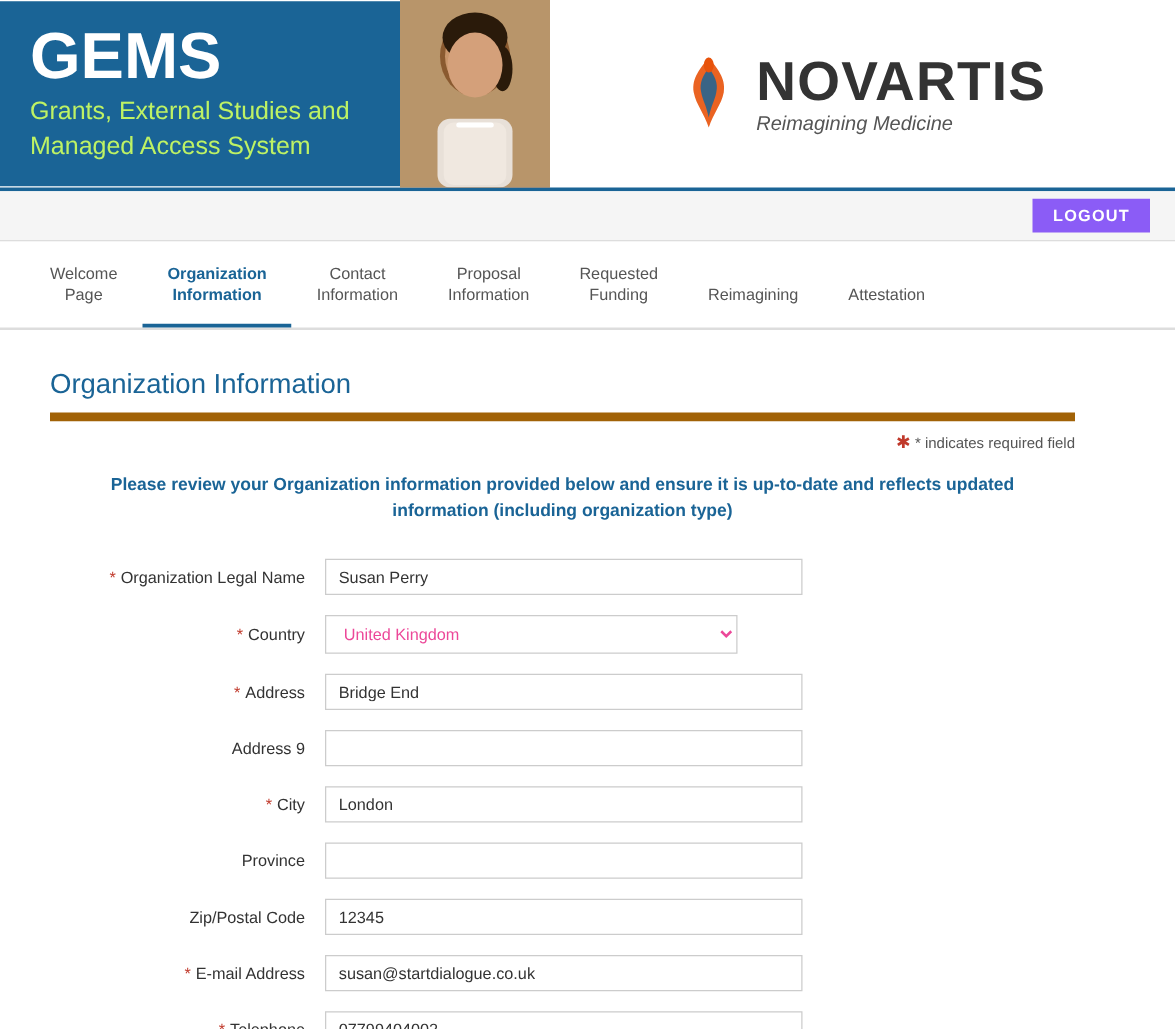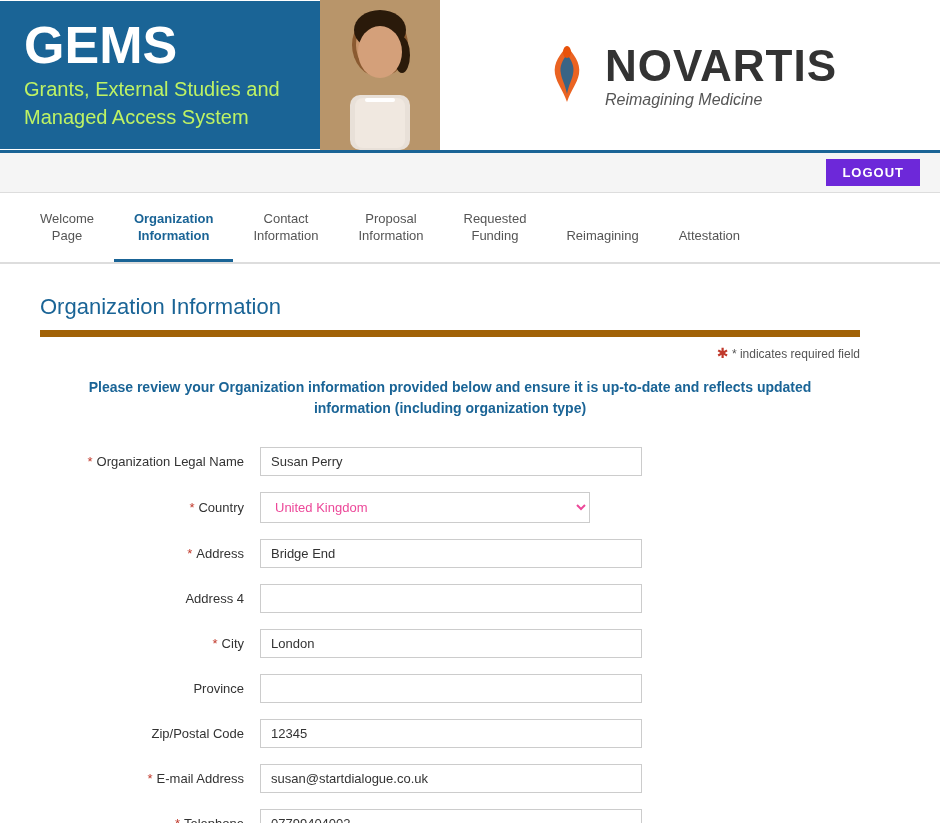--- a/index.html
+++ b/index.html
@@ -14,21 +14,21 @@
     .header-photo svg { width: 100%; height: 100%; }
     .header-right { flex: 1; display: flex; flex-direction: column; align-items: center; justify-content: center; padding: 20px 40px; }
     .novartis-logo { display: flex; align-items: center; gap: 14px; }
     .novartis-icon svg { width: 48px; height: 60px; }
     .novartis-text { display: flex; flex-direction: column; }
     .novartis-name { font-size: 44px; font-weight: 700; color: #333; letter-spacing: 1px; }
     .novartis-tagline { font-size: 16px; color: #555; font-style: italic; }
 
     
     .top-bar { display: flex; justify-content: flex-end; padding: 6px 20px; background: #f5f5f5; border-bottom: 1px solid #ddd; }
-    .logout-btn { background: #6d28d9; color: #fff; border: none; padding: 6px 16px; cursor: pointer; font-size: 13px; font-weight: bold; letter-spacing: 1px; }
+    .logout-btn { background: #8b5cf6; color: #fff; border: none; padding: 6px 16px; cursor: pointer; font-size: 13px; font-weight: bold; letter-spacing: 1px; }
 
     
     .nav-tabs { display: flex; align-items: flex-end; border-bottom: 2px solid #ddd; padding: 0 20px; margin-top: 4px; }
     .nav-tab { padding: 14px 20px; font-size: 13px; color: #555; text-align: center; cursor: pointer; border-bottom: 3px solid transparent; line-height: 1.3; }
     .nav-tab.active { color: #1a6496; border-bottom: 3px solid #1a6496; font-weight: bold; }
 
     
     .main-content { padding: 30px 40px; max-width: 900px; }
     .page-title { color: #1a6496; font-size: 22px; font-weight: normal; margin-bottom: 8px; border-bottom: 7px solid #a16207; padding-bottom: 10px; }
     .required-note { text-align: right; font-size: 12px; color: #555; margin-bottom: 16px; }
@@ -137,21 +137,21 @@
   </div>
 
   <div class="form-row">
     <div class="form-label">
       <span class="req">*</span>Address
     </div>
     <input class="form-input" type="text" value="Bridge End" style="">
   </div>
 
   <div class="form-row">
-    <div class="form-label">Address 4</div>
+    <div class="form-label">Address 9</div>
     <input class="form-input" type="text" value="" style="">
   </div>
 
   <div class="form-row">
     <div class="form-label">
       <span class="req">*</span>City
     </div>
     <input class="form-input" type="text" value="London" style="">
   </div>
 

